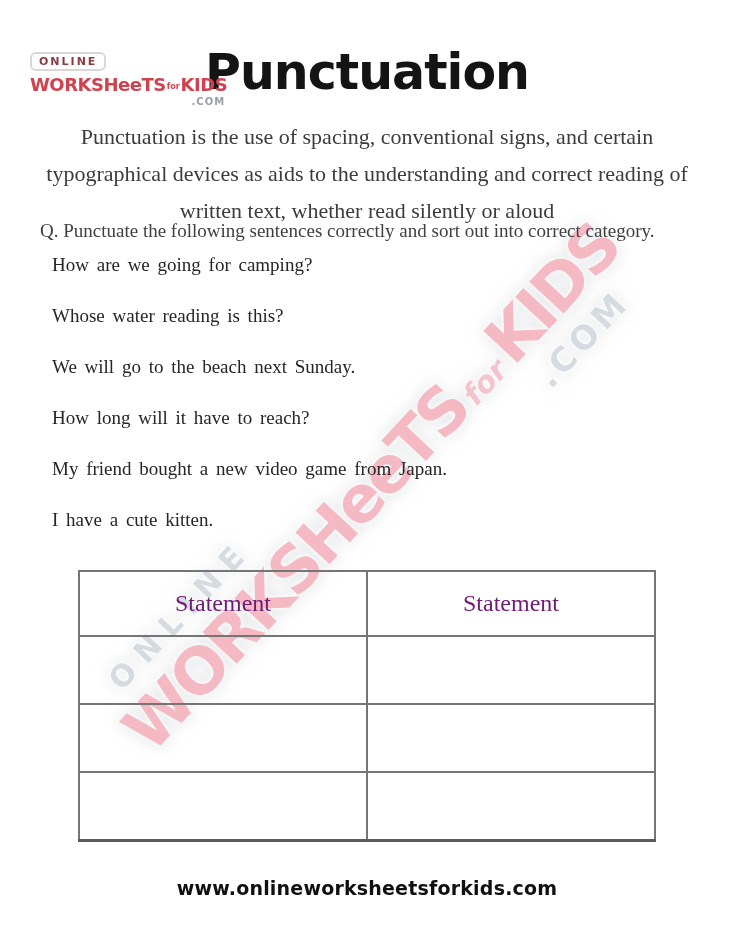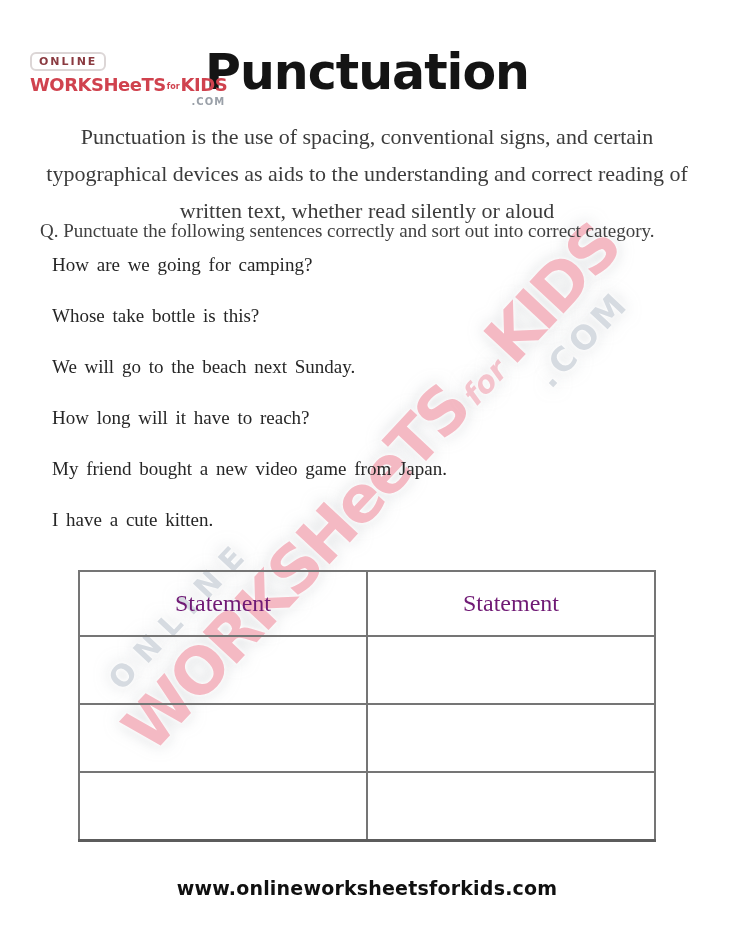--- a/index.html
+++ b/index.html
@@ -102,21 +102,21 @@
   </div>
 
   <div class="title">Punctuation</div>
 
   <div class="intro">Punctuation is the use of spacing, conventional signs, and certain typographical devices as aids to the understanding and correct reading of written text, whether read silently or aloud</div>
 
   <div class="question">Q. Punctuate the following sentences correctly and sort out into correct category.</div>
 
   <div class="sentences">
     <p>How are we going for camping?</p>
-    <p>Whose take bottle is this?</p>
+    <p>Whose water reading is this?</p>
     <p>We will go to the beach next Sunday.</p>
     <p>How long will it have to reach?</p>
     <p>My friend bought a new video game from Japan.</p>
     <p>I have a cute kitten.</p>
   </div>
 
   <table class="sort-table">
     <thead>
       <tr>
         <th>Statement</th>

